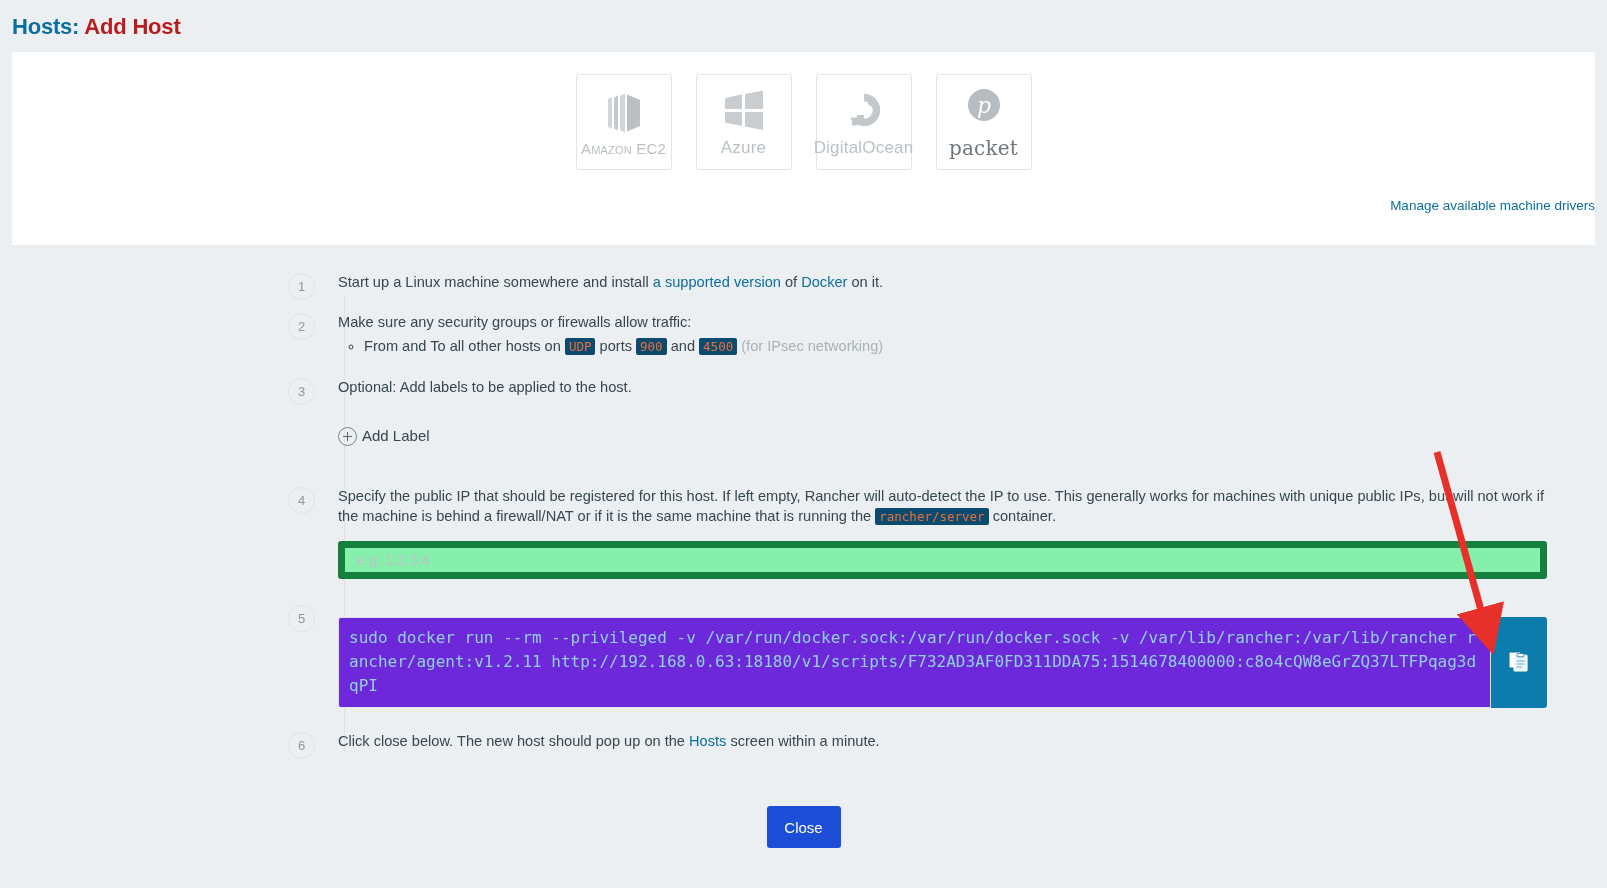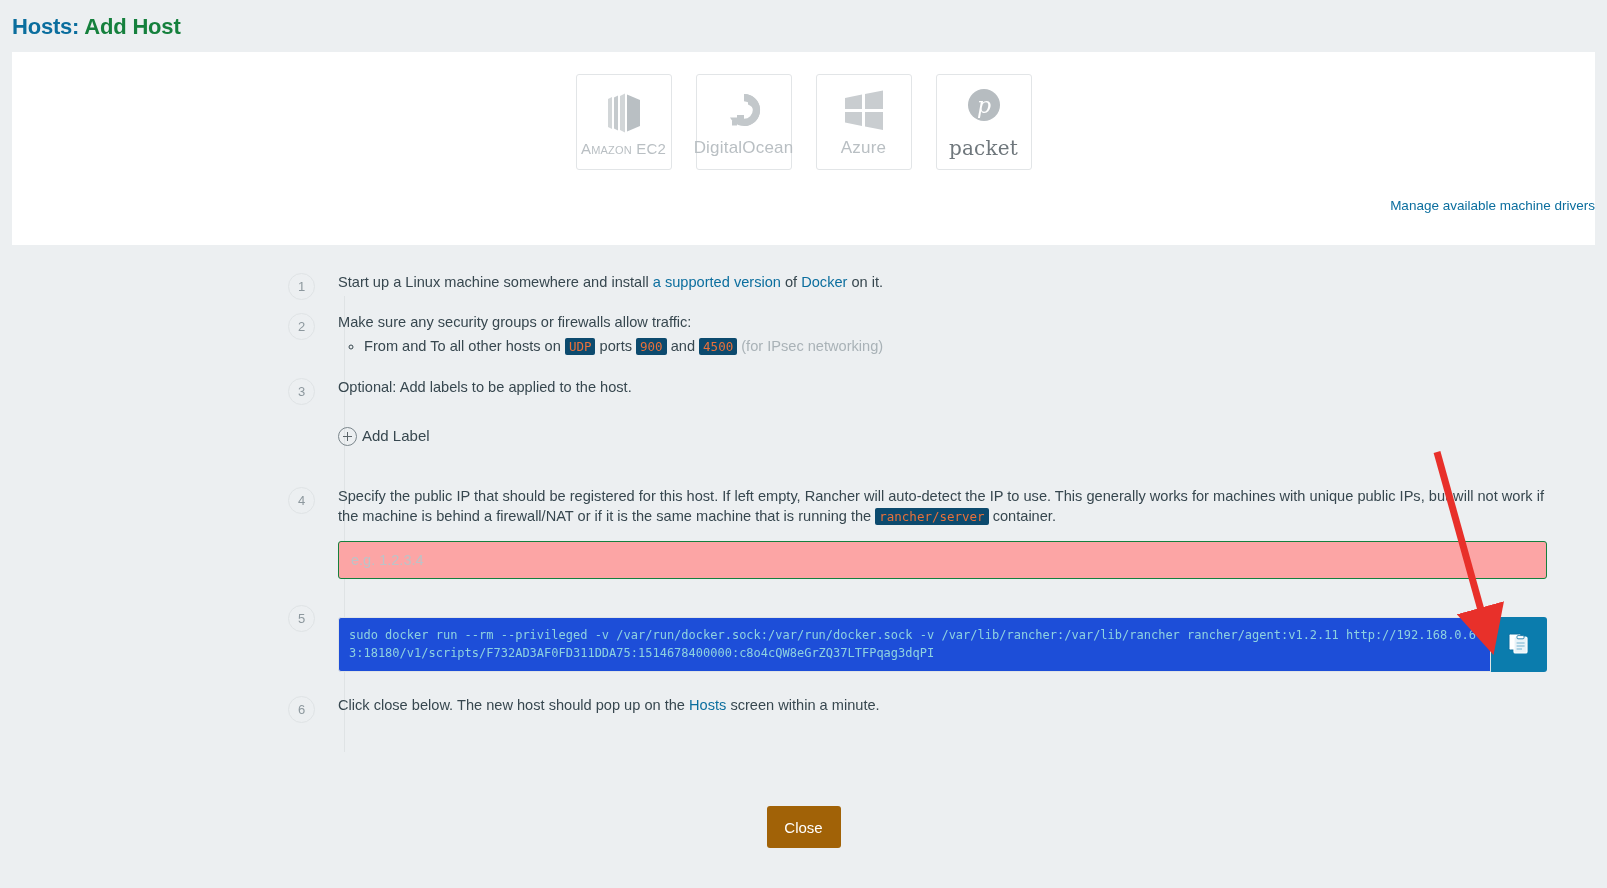--- a/index.html
+++ b/index.html
@@ -14,21 +14,21 @@
   }
 
   
   .page-header {
     padding: 14px 12px 12px 12px;
     font-size: 22px;
     font-weight: bold;
     letter-spacing: -0.2px;
   }
   .page-header .crumb { color: #0b6e9e; }
-  .page-header .crumb-current { color: #15803d; }
+  .page-header .crumb-current { color: #b91c1c; }
 
   
   .driver-panel {
     background: #ffffff;
     margin: 0 12px;
     height: 193px;
     padding-top: 22px;
   }
   .driver-row {
     display: flex;
@@ -163,45 +163,45 @@
     content:""; position:absolute; background:#5a6469;
   }
   .plus-circle:before { left: 4px; right: 4px; top: 8px; height: 1.4px; }
   .plus-circle:after { top: 4px; bottom: 4px; left: 8px; width: 1.4px; }
 
   .ip-input {
     display: block;
     width: 100%;
     margin-top: 14px;
     height: 38px;
-    border: 1px solid #15803d;
+    border: 7px solid #15803d;
     border-radius: 3px;
-    background: #fca5a5;
+    background: #86efac;
     padding: 0 12px;
     font-size: 14.5px;
     font-family: "Liberation Sans", sans-serif;
     color: #37474f;
     outline: none;
   }
   .ip-input::placeholder { color: #bcc3c7; }
 
   .cmd-row {
     display: flex;
     margin-top: 12px;
     width: 100%;
   }
   .cmd-box {
     flex: 1;
     border: 1px solid #e0e4e6;
     border-top-left-radius: 3px;
     border-bottom-left-radius: 3px;
-    background: #1d4ed8;
+    background: #6d28d9;
     padding: 8px 10px 9px 10px;
     font-family: "DejaVu Sans Mono", monospace;
-    font-size: 12px;
+    font-size: 16px;
     line-height: 1.5;
     color: #8ed2e0;
     word-break: break-all;
     white-space: pre-wrap;
     min-height: 52px;
   }
   .copy-btn {
     width: 56px;
     background: #0b7cad;
     border: none;
@@ -213,21 +213,21 @@
 
   
   .footer {
     position: absolute;
     left: 0; right: 0;
     top: 806px;
     display: flex;
     justify-content: center;
   }
   .close-btn {
-    background: #a16207;
+    background: #1d4ed8;
     color: #ffffff;
     border: none;
     border-radius: 3px;
     width: 74px; height: 42px;
     font-size: 15px;
     cursor: pointer;
     font-family: "Liberation Sans", sans-serif;
   }
 
   
@@ -252,40 +252,40 @@
           <polygon points="18,7.5 22,5.5 22,40.5 18,38.5" fill="#c5cacd"></polygon>
           <polygon points="24,6 29,3.5 29,42.5 24,40" fill="#d2d6d8"></polygon>
           <polygon points="31,4.5 44,10 44,36 31,41.5" fill="#b9bfc3"></polygon>
         </svg>
       </span>
       <span class="driver-label label-smallcaps">Amazon EC2</span>
     </div>
 
     <div class="driver-card">
       <span class="driver-icon">
+        <svg width="54" height="46" viewBox="0 0 54 46">
+          <polygon points="8,10 25,6.5 25,21 8,21" fill="#c9cdd0"></polygon>
+          <polygon points="28,6 46,2.5 46,21 28,21" fill="#c9cdd0"></polygon>
+          <polygon points="8,24 25,24 25,38 8,34.5" fill="#c9cdd0"></polygon>
+          <polygon points="28,24 46,24 46,42 28,38.5" fill="#c9cdd0"></polygon>
+        </svg>
+      </span>
+      <span class="driver-label">Azure</span>
+    </div>
+
+    <div class="driver-card">
+      <span class="driver-icon">
         <svg width="48" height="42" viewBox="0 0 48 42">
           <path d="M24 4 a16 16 0 1 1 -14 23.6 h7.4 a9 9 0 1 0 10.6 -13.1 v-6.5 a16 16 0 0 1 -4 -4 z" fill="#c3c8cb"></path>
           <path d="M24 4 a16 16 0 0 1 16 16 a16 16 0 0 1 -16 16 v-7.2 a8.8 8.8 0 0 0 0 -17.6 z" fill="#c3c8cb"></path>
           <rect x="17" y="25" width="7" height="7" fill="#c3c8cb"></rect>
           <rect x="12" y="30.5" width="5" height="5" fill="#c3c8cb"></rect>
         </svg>
       </span>
       <span class="driver-label">DigitalOcean</span>
-    </div>
-
-    <div class="driver-card">
-      <span class="driver-icon">
-        <svg width="54" height="46" viewBox="0 0 54 46">
-          <polygon points="8,10 25,6.5 25,21 8,21" fill="#c9cdd0"></polygon>
-          <polygon points="28,6 46,2.5 46,21 28,21" fill="#c9cdd0"></polygon>
-          <polygon points="8,24 25,24 25,38 8,34.5" fill="#c9cdd0"></polygon>
-          <polygon points="28,24 46,24 46,42 28,38.5" fill="#c9cdd0"></polygon>
-        </svg>
-      </span>
-      <span class="driver-label">Azure</span>
     </div>
 
     <div class="driver-card">
       <span class="driver-icon">
         <svg width="48" height="46" viewBox="0 0 48 46">
           <circle cx="24" cy="19" r="16" fill="#b6bcc0"></circle>
           <text x="24" y="27" text-anchor="middle" font-family="DejaVu Serif, serif" font-size="22" font-style="italic" fill="#ffffff">p</text>
         </svg>
       </span>
       <span class="driver-label" style="font-family:'DejaVu Serif',serif;font-size:20px;color:#6f777c;">packet</span>

